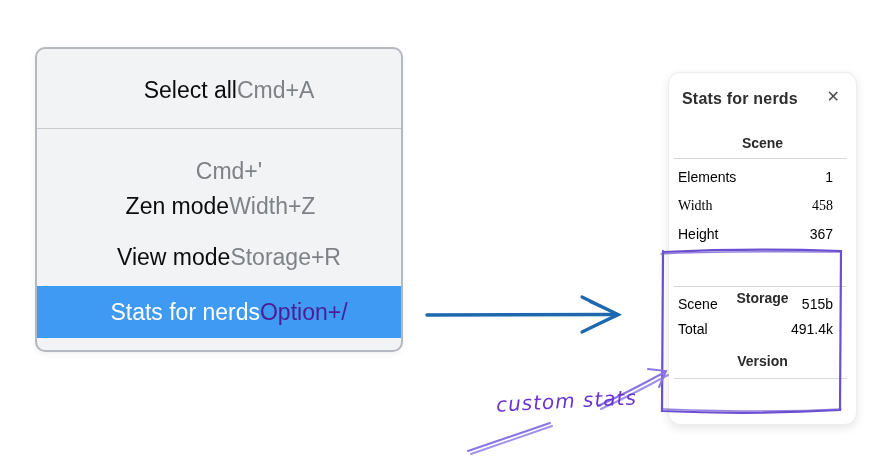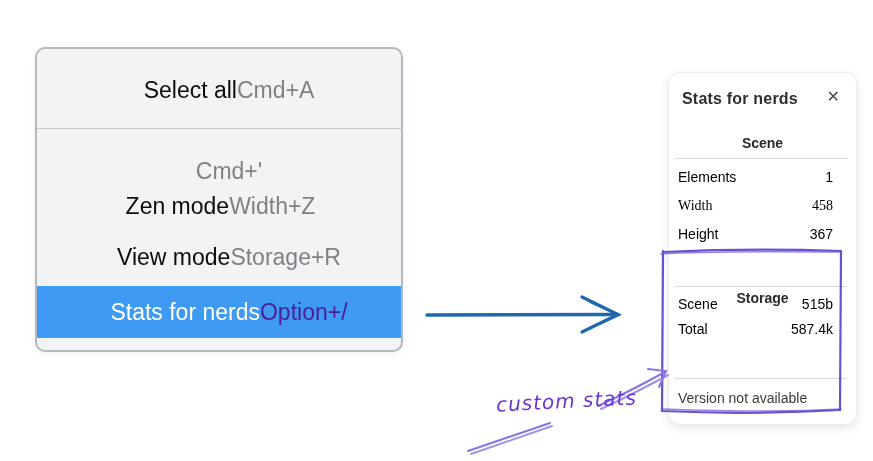--- a/index.html
+++ b/index.html
@@ -141,25 +141,25 @@
   </div>
 
   <div class="sec-header" style="top:189px;margin-top:28px;">Storage</div>
   <div class="sec-divider" style="top:213px;"></div>
   <div class="stat-row" style="top:223px;">
     <span>Scene</span>
     <span>515b</span>
   </div>
   <div class="stat-row" style="top:248px;">
     <span>Total</span>
-    <span>587.4k</span>
+    <span>491.4k</span>
   </div>
 
+  <div class="sec-header" style="top:280px;">Version</div>
   <div class="sec-divider" style="top:305px;"></div>
-  <div class="panel-note">Version not available</div>
 </div>
 
 <svg class="anno-svg" style="left:654px;top:243px;" width="198" height="178" viewBox="0 0 198 178">
   <g stroke="#6a4fd0" fill="none" stroke-width="2.2" stroke-linecap="round">
     <path d="M9 9 Q96 5 187 8 L186 167 Q96 172 8 168 L9 8"></path>
     <path d="M7 11 Q50 8 186 9 M187 166 Q120 170 9 166" stroke-width="1.4" opacity="0.7"></path>
   </g>
 </svg>
 
 <svg class="anno-svg" style="left:588px;top:362px;" width="92" height="50" viewBox="0 0 92 50">

